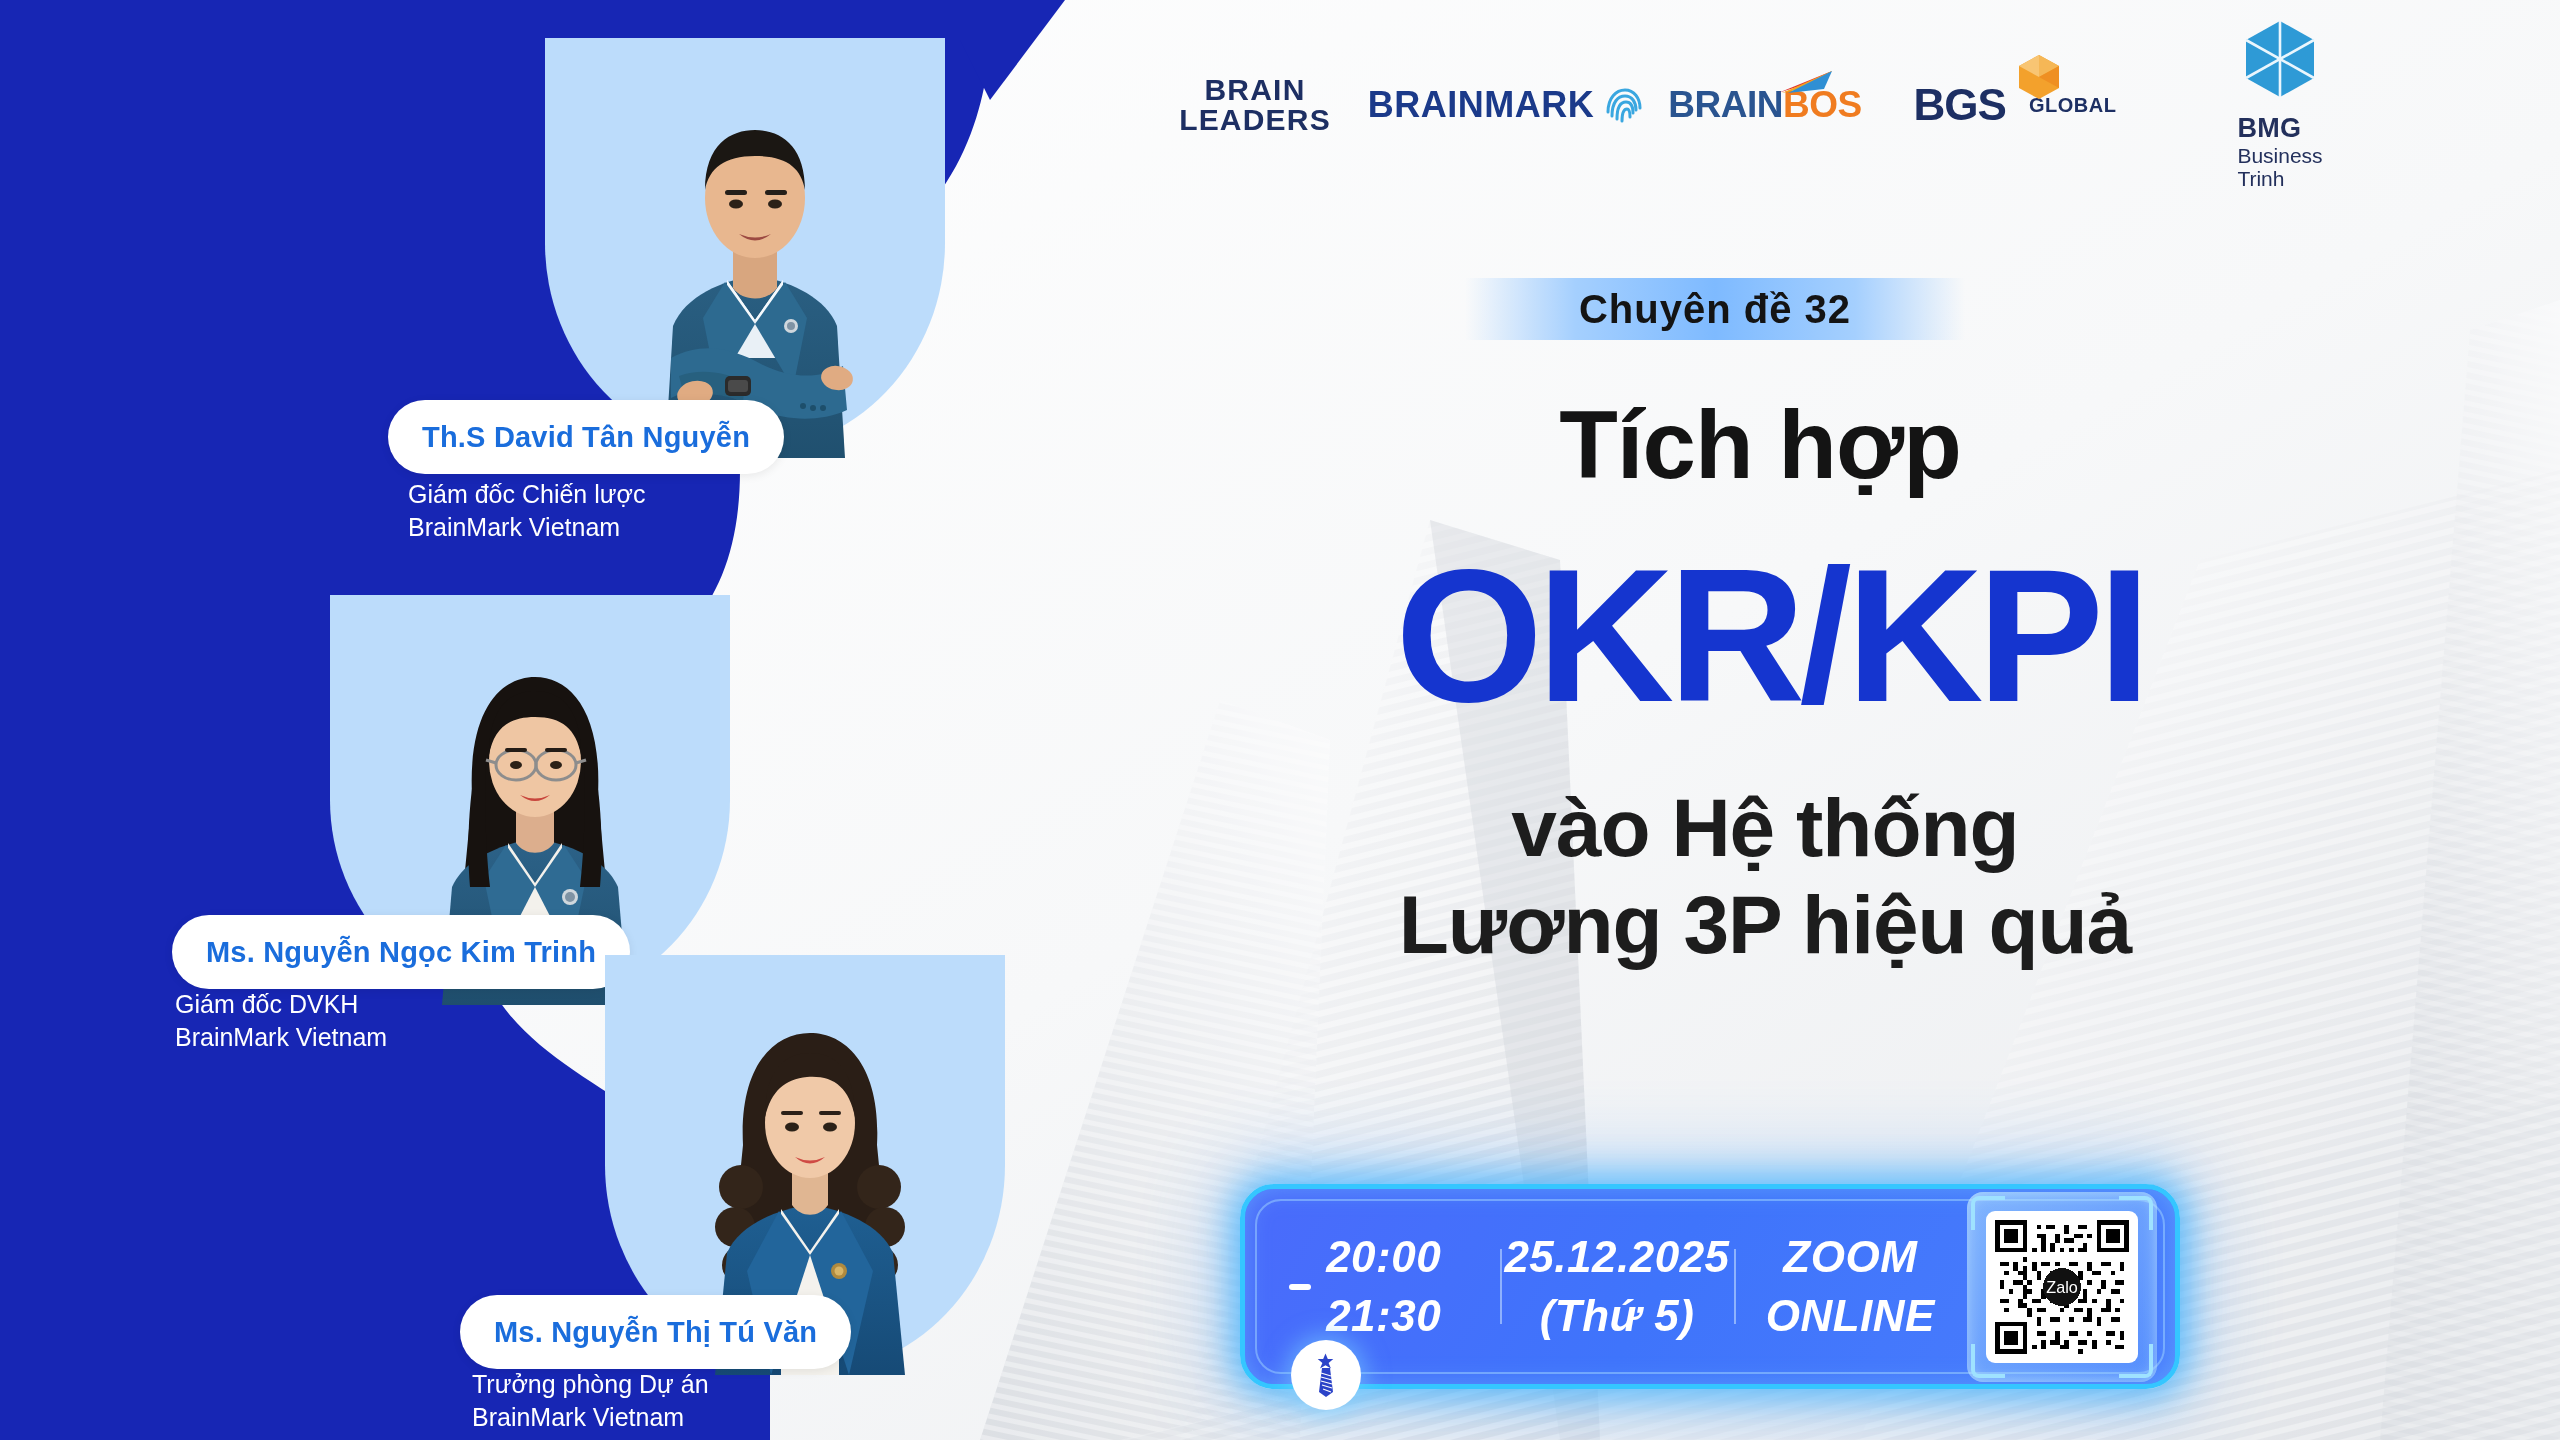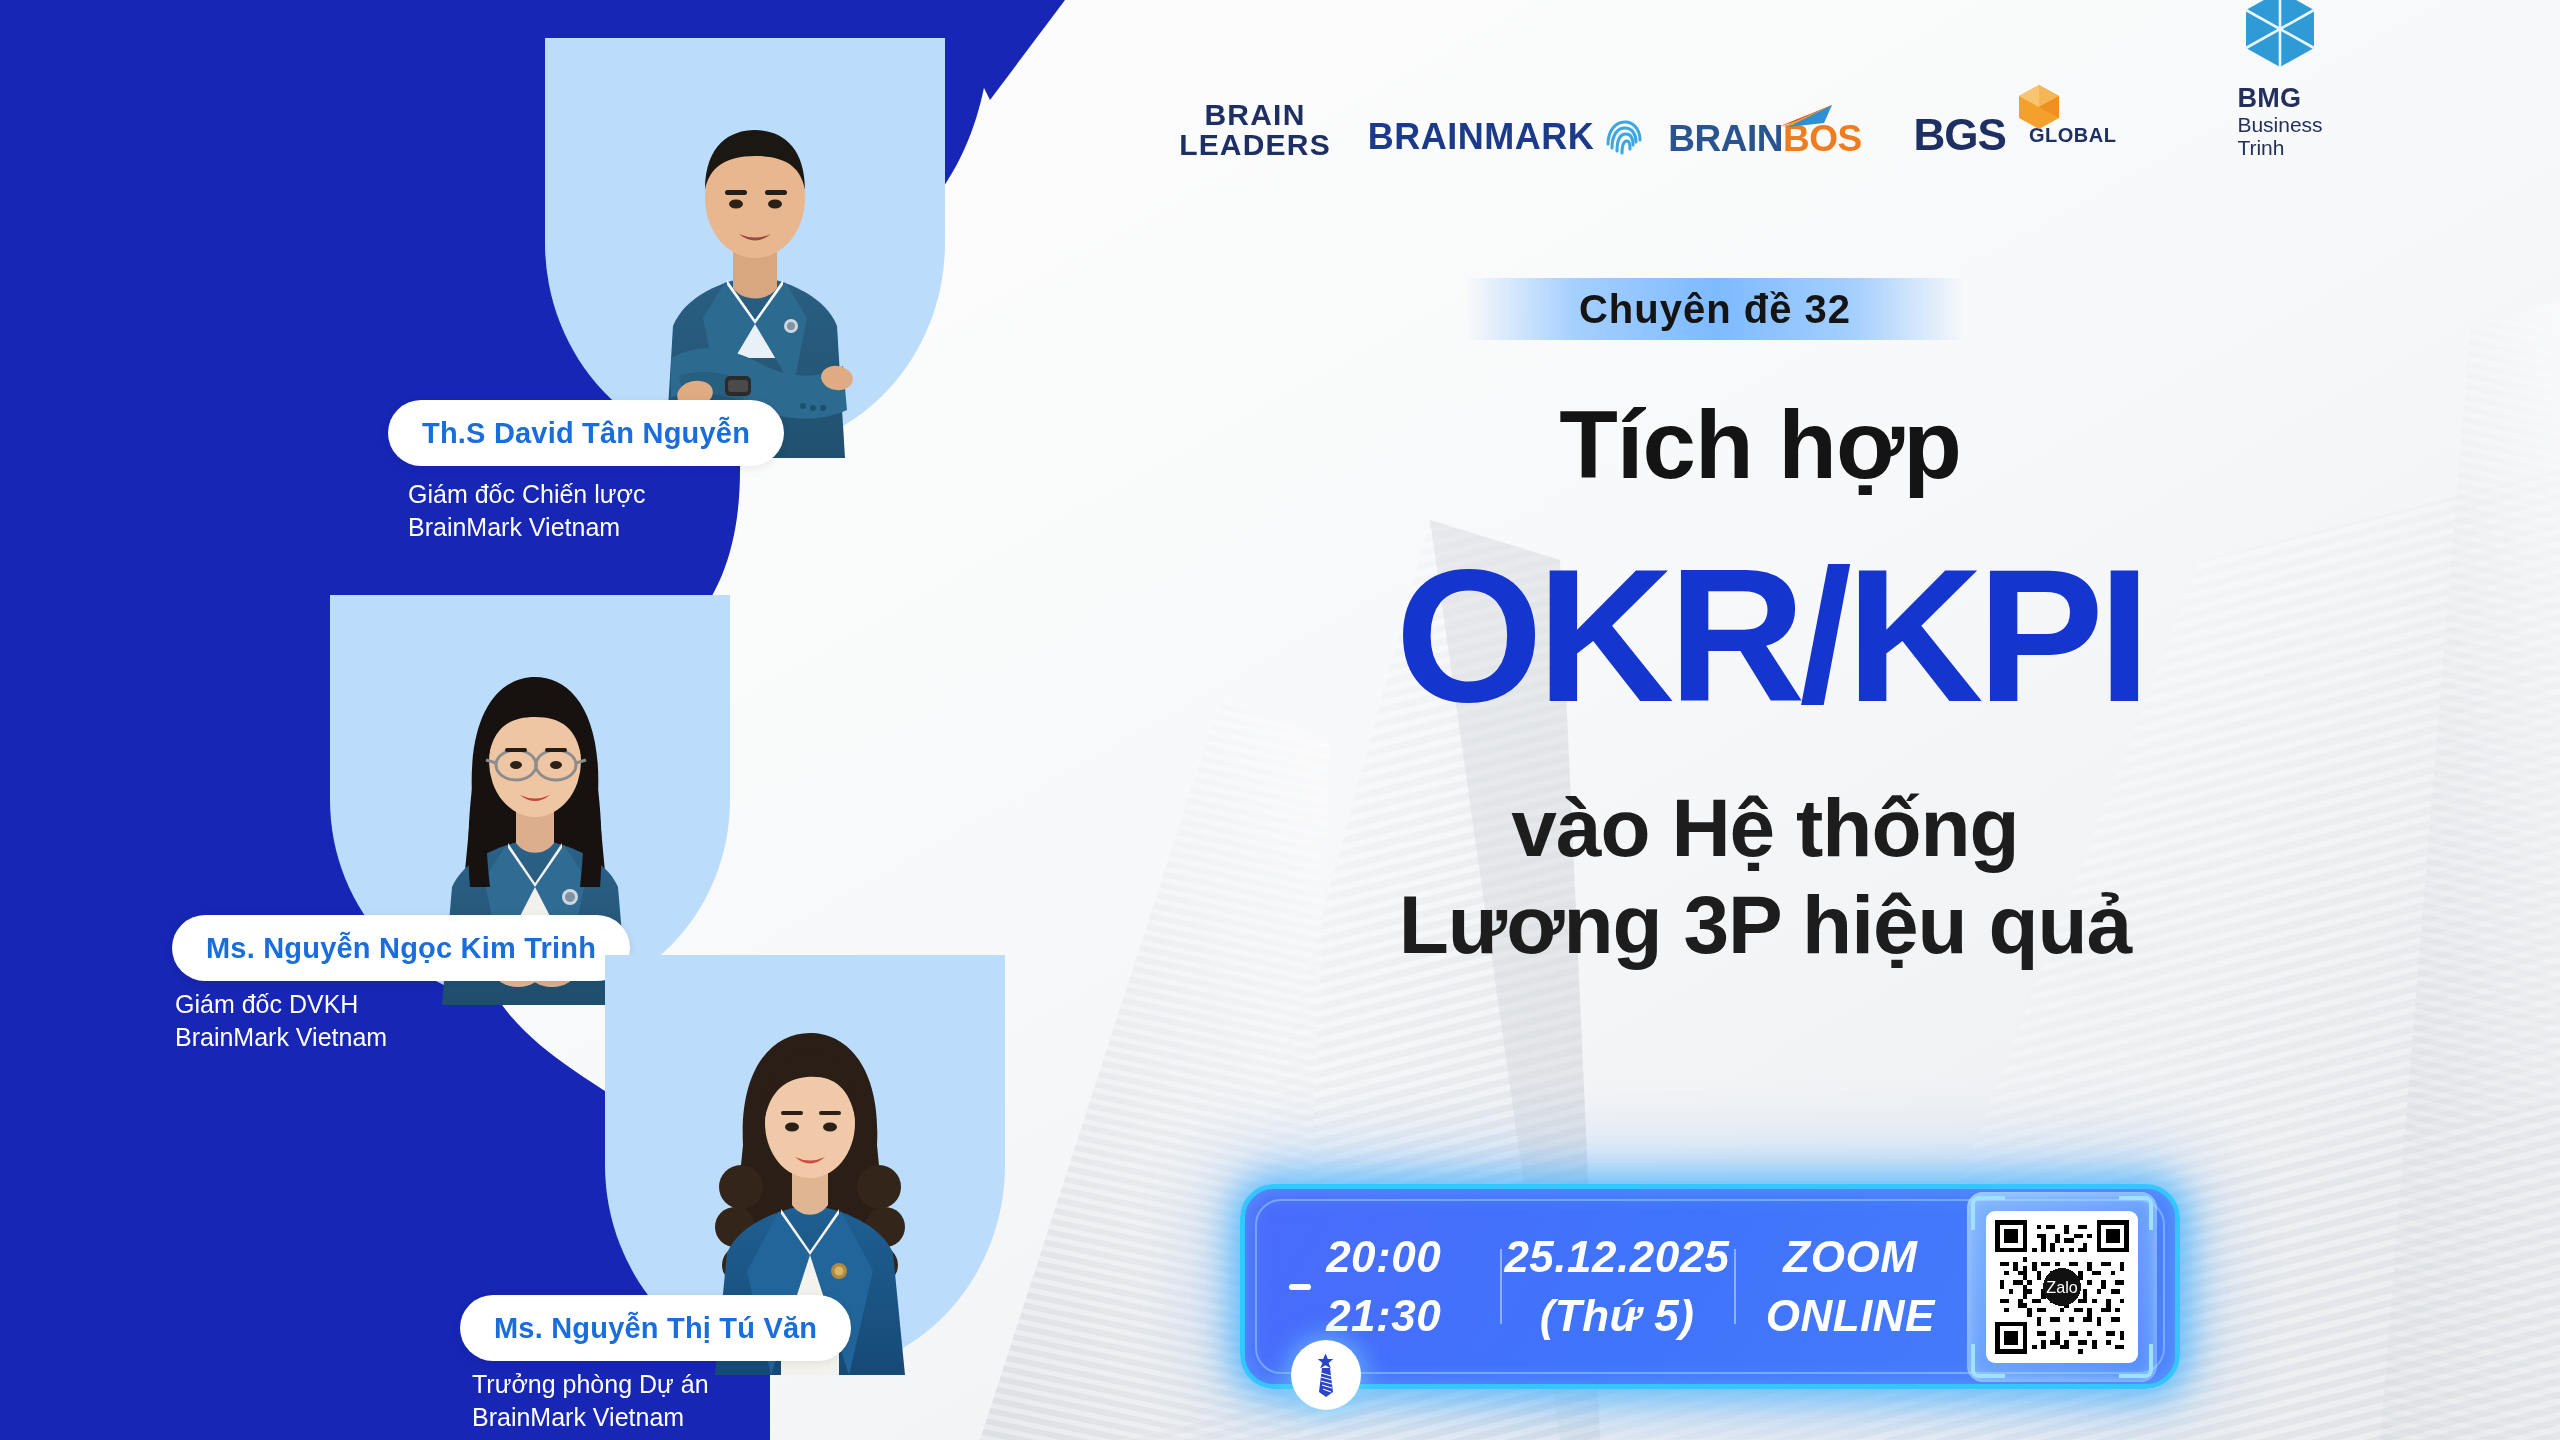--- a/index.html
+++ b/index.html
@@ -30,32 +30,32 @@
             border-radius:0 0 200px 200px / 0 0 210px 210px; }
 
   .photo { position:absolute; overflow:hidden; }
   .photo svg { display:block; }
 
   
   .pill {
     position:absolute; background:#ffffff;
     border-radius:60px; display:flex; align-items:center; justify-content:center;
     box-shadow:0 2px 10px rgba(0,0,0,.08);
-    padding:13px 34px; height:66px;
+    padding:13px 34px; height:74px;
   }
   .pill-text {
     color:#1a6ddc; font-weight:700; font-size:29px; letter-spacing:.2px;
     white-space:nowrap; font-family:"Liberation Sans", sans-serif;
   }
   .role { position:absolute; color:#ffffff; font-size:25px; line-height:1.33;
           font-family:"Liberation Sans", sans-serif; }
 
   
   .logostrip { position:absolute; left:1150px; top:50px; width:1300px; height:110px;
-               display:flex; align-items:flex-end; gap:0; }
+               display:flex; align-items:center; gap:0; }
   .logo { display:flex; align-items:center; justify-content:center; }
 
   .bl-wrap { display:flex; flex-direction:column; align-items:center; line-height:1.0;
              color:#1d2f63; font-weight:800; font-size:30px; letter-spacing:1.2px; }
   .bl-row { display:flex; align-items:flex-end; }
   .bm-wrap { display:flex; align-items:center; gap:6px; }
   .bm-text { color:#1b3a8a; font-weight:800; font-size:36px; letter-spacing:.5px; }
   .bbos { font-weight:800; font-size:37px; letter-spacing:-.5px; position:relative; }
   .bbos .b1 { color:#2a5490; }
   .bbos .b2 { color:#f07c20; }

